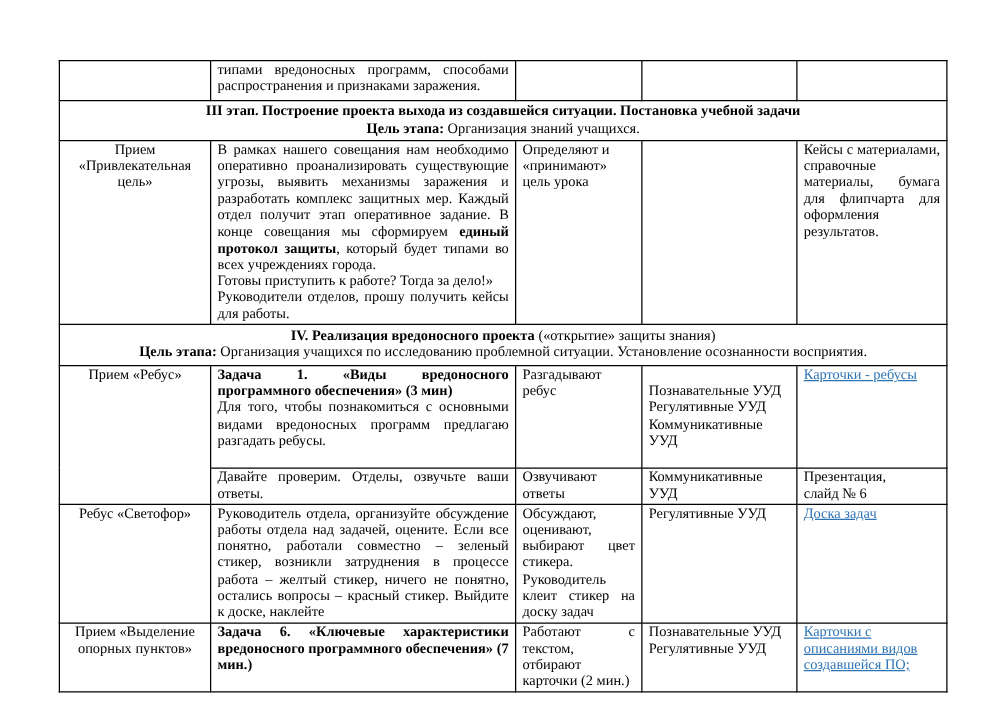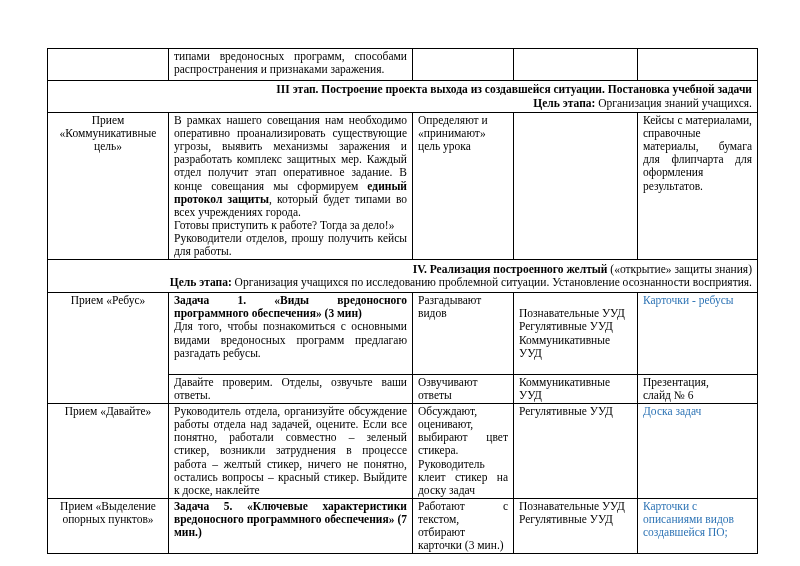--- a/index.html
+++ b/index.html
@@ -13,24 +13,24 @@
     border-collapse:collapse; table-layout:fixed;
     font-size:11.5px; line-height:1.14;
   }
   td {
     border:1px solid #000; vertical-align:top;
     padding:1px 5px; overflow:hidden;
   }
   p { margin:0; }
   .just { text-align:justify; }
   .ctr  { text-align:center; }
-  .mid  { vertical-align:middle;text-align:right; }
+  .mid  { vertical-align:middle; }
   .pre  { white-space:pre-line; }
   .b    { font-weight:bold; }
-  a.res { color:#2e74b5; cursor:pointer; }
+  a.res { color:#2e74b5; text-decoration:underline; cursor:pointer; }
 </style>
 </head>
 <body>
 
 <div class="page">
   <table class="plan">
     <colgroup>
       <col style="width:121px">
         <col style="width:244px">
         <col style="width:101px">
@@ -51,53 +51,53 @@
 
     <tr style="height:32px">
       <td colspan="5" class="ctr mid">
         <div class="b">III этап. Построение проекта выхода из создавшейся ситуации. Постановка учебной задачи</div>
         <div><span class="b">Цель этапа:</span><span> Организация знаний учащихся.</span></div>
       </td>
     </tr>
 
     <tr style="height:140px">
       <td class="ctr">
-        <p>Прием «Коммуникативные цель»</p>
+        <p>Прием «Привлекательная цель»</p>
       </td>
       <td class="just">
         <p><span>В рамках нашего совещания нам необходимо оперативно проанализировать существующие угрозы, выявить механизмы заражения и разработать комплекс защитных мер. Каждый отдел получит этап оперативное задание. В конце совещания мы сформируем </span><span class="b">единый протокол защиты</span><span>, который будет типами во всех учреждениях города.</span></p>
         <p>Готовы приступить к работе? Тогда за дело!»</p>
         <p>Руководители отделов, прошу получить кейсы для работы.</p>
       </td>
       <td>
         <p>Определяют и «принимают» цель урока</p>
       </td>
       <td></td>
       <td class="just">
         <p>Кейсы с материалами, справочные материалы, бумага для флипчарта для оформления результатов.</p>
       </td>
     </tr>
 
     <tr style="height:33px">
       <td colspan="5" class="ctr mid">
-        <div><span class="b">IV. Реализация построенного желтый</span><span> («открытие» защиты знания)</span></div>
+        <div><span class="b">IV. Реализация вредоносного проекта</span><span> («открытие» защиты знания)</span></div>
         <div><span class="b">Цель этапа:</span><span> Организация учащихся по исследованию проблемной ситуации. Установление осознанности восприятия.</span></div>
       </td>
     </tr>
 
     <tr style="height:73px">
       <td class="ctr" rowspan="2">
         <p>Прием «Ребус»</p>
       </td>
       <td class="just">
         <p class="b">Задача 1. «Виды вредоносного программного обеспечения» (3 мин)</p>
         <p>Для того, чтобы познакомиться с основными видами вредоносных программ предлагаю разгадать ребусы.</p>
       </td>
       <td>
-        <p>Разгадывают видов</p>
+        <p>Разгадывают ребус</p>
       </td>
       <td class="pre">
         <p class="pre">Познавательные УУД
 Регулятивные УУД
 Коммуникативные УУД</p>
       </td>
       <td>
         <a class="res">Карточки - ребусы</a>
       </td>
     </tr>
@@ -113,45 +113,45 @@
         <p>Коммуникативные УУД</p>
       </td>
       <td>
         <p class="pre">Презентация,
 слайд № 6</p>
       </td>
     </tr>
 
     <tr style="height:90px">
       <td class="ctr">
-        <p>Прием «Давайте»</p>
+        <p>Ребус «Светофор»</p>
       </td>
       <td class="just">
         <p>Руководитель отдела, организуйте обсуждение работы отдела над задачей, оцените. Если все понятно, работали совместно – зеленый стикер, возникли затруднения в процессе работа – желтый стикер, ничего не понятно, остались вопросы – красный стикер. Выйдите к доске, наклейте</p>
       </td>
       <td class="just">
         <p>Обсуждают, оценивают, выбирают цвет стикера. Руководитель клеит стикер на доску задач</p>
       </td>
       <td>
         <p>Регулятивные УУД</p>
       </td>
       <td>
         <a class="res">Доска задач</a>
       </td>
     </tr>
 
     <tr style="height:40px">
       <td class="ctr">
         <p>Прием «Выделение опорных пунктов»</p>
       </td>
       <td class="just">
-        <p class="b">Задача 5. «Ключевые характеристики вредоносного программного обеспечения» (7 мин.)</p>
+        <p class="b">Задача 6. «Ключевые характеристики вредоносного программного обеспечения» (7 мин.)</p>
       </td>
       <td class="just">
-        <p>Работают с текстом, отбирают карточки (3 мин.)</p>
+        <p>Работают с текстом, отбирают карточки (2 мин.)</p>
       </td>
       <td>
         <p class="pre">Познавательные УУД
 Регулятивные УУД</p>
       </td>
       <td>
         <a class="res">Карточки с описаниями видов создавшейся ПО;</a>
       </td>
     </tr>
   </tbody>

